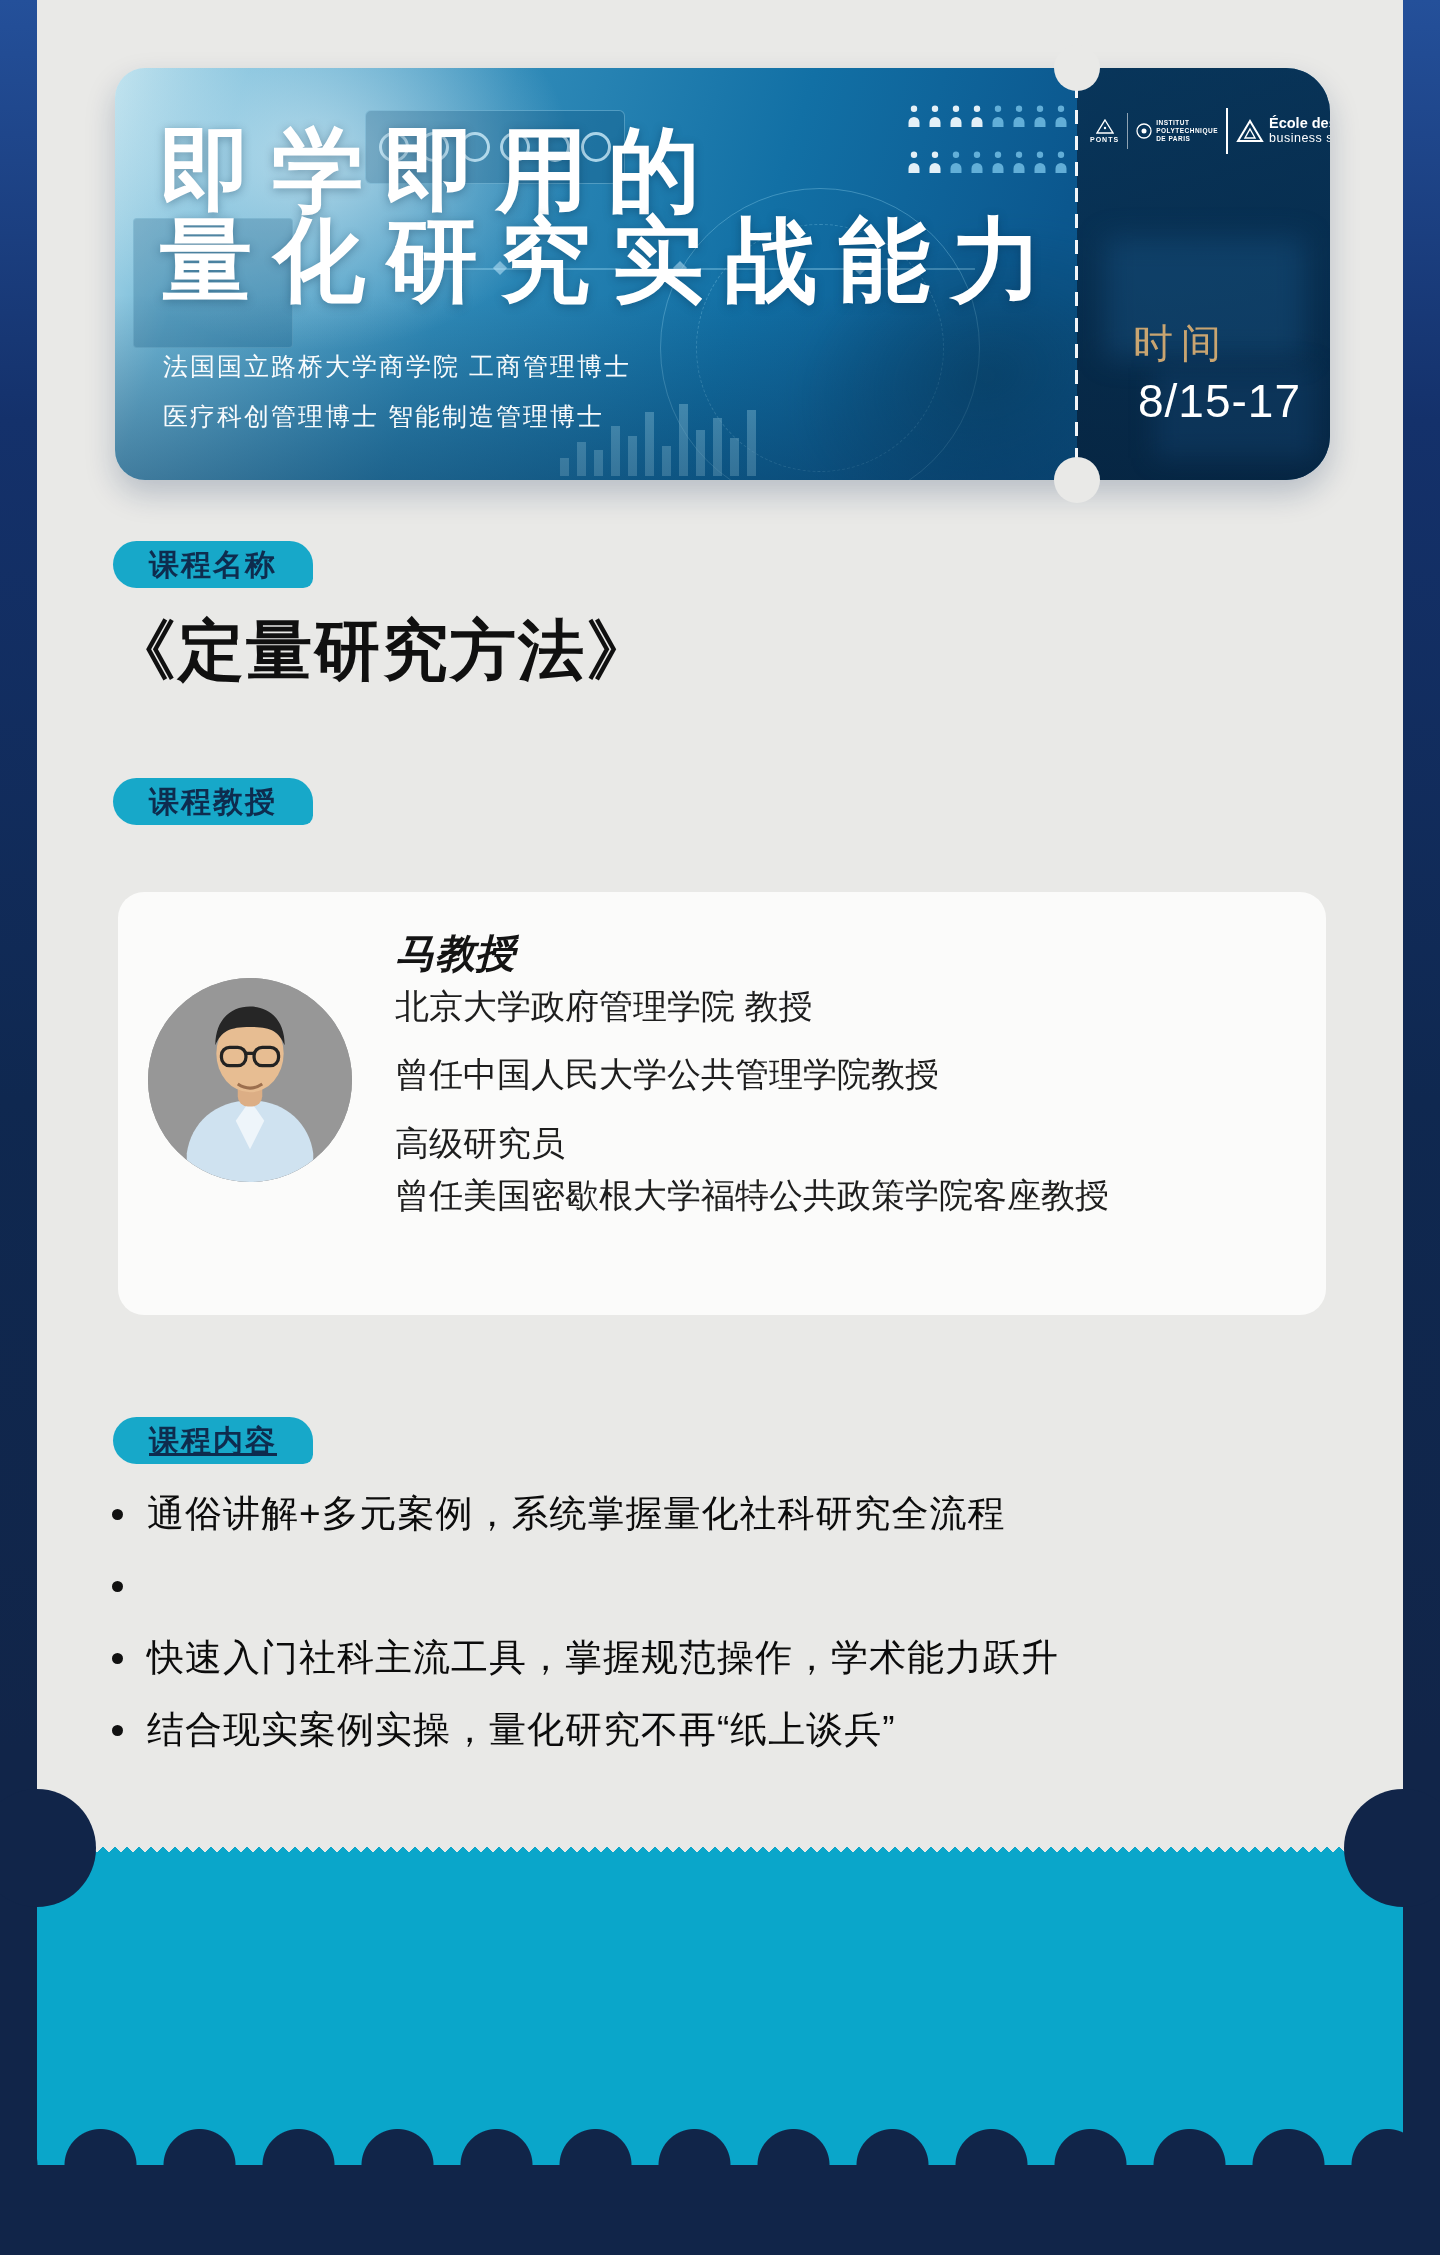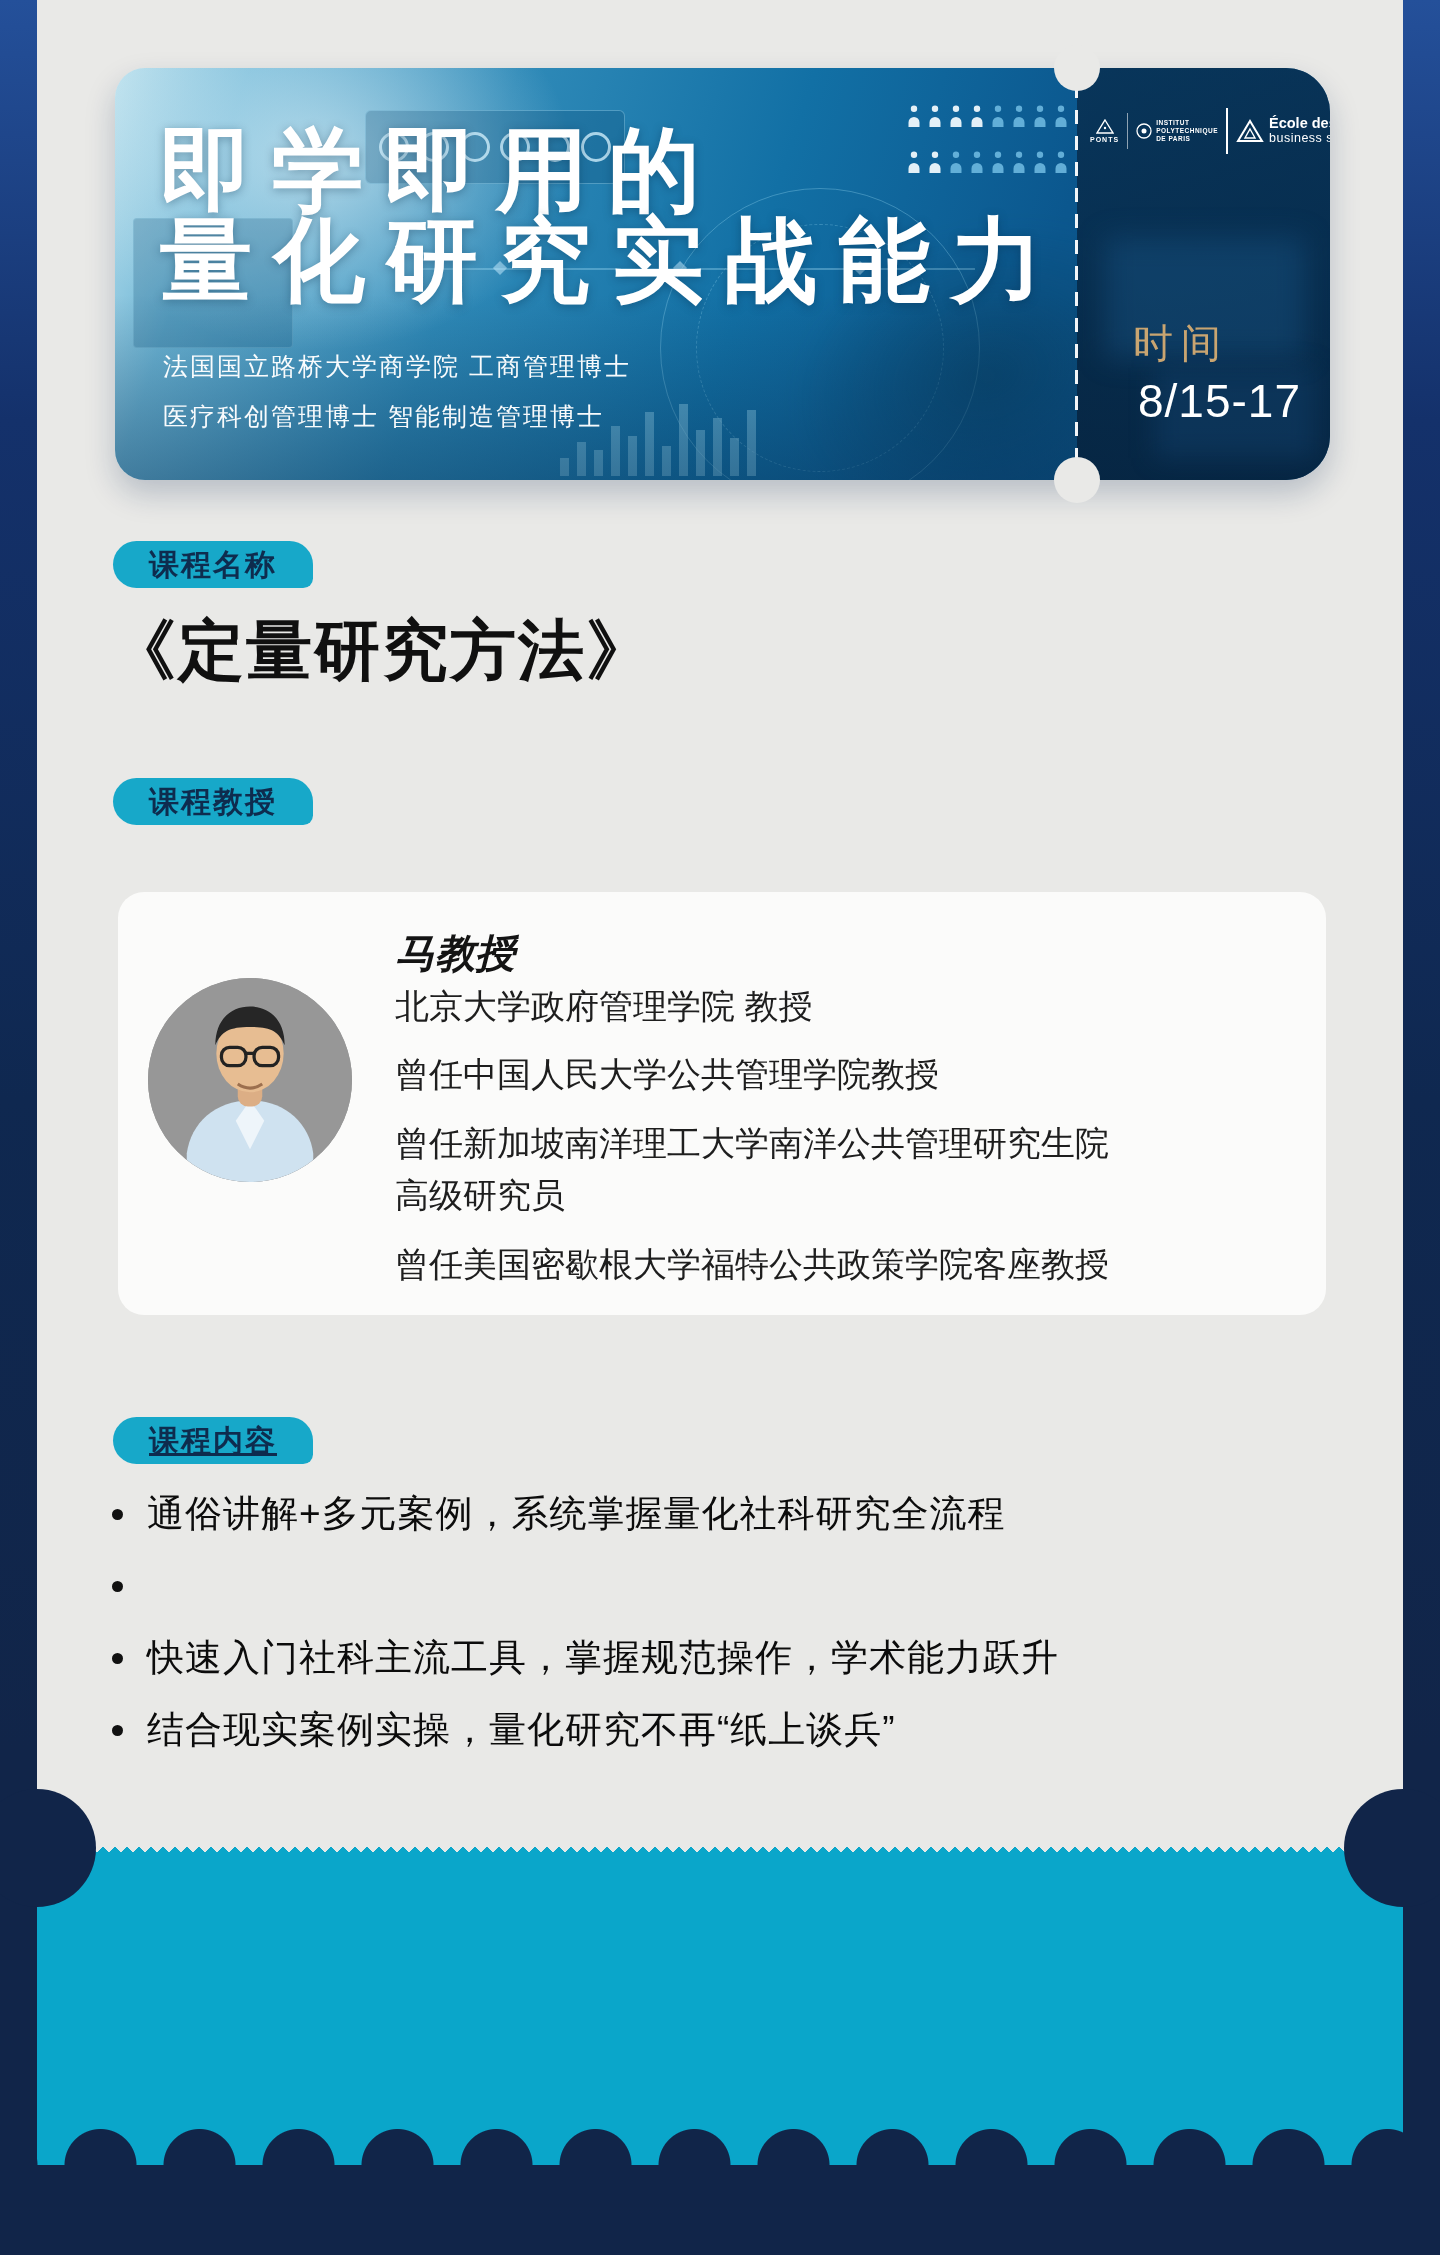--- a/index.html
+++ b/index.html
@@ -250,21 +250,20 @@
         <line x1="48" y1="37" x2="52" y2="37" stroke="#222" stroke-width="1.6"></line>
         <path d="M44 52 Q50 56 56 52" fill="none" stroke="#9c6f4e" stroke-width="1.5"></path>
       </svg>
     </div>
     <div class="prof-name">马教授</div>
     <div class="bio-lines">
   <div class="bio-line"><span>北京大学政府管理学院 教授</span></div>
 
   <div class="bio-line"><span>曾任中国人民大学公共管理学院教授</span></div>
 
-  <div class="bio-line"><span>曾任新加坡南洋理工大学南洋公共管理研究生院</span></div>
 
   <div class="bio-line"><span>高级研究员</span></div>
 
   <div class="bio-line"><span>曾任美国密歇根大学福特公共政策学院客座教授</span></div>
 </div>
   </div>
 
   <div class="tag content">课程内容</div>
   <div class="bullets">
   <div class="bullet-item">

